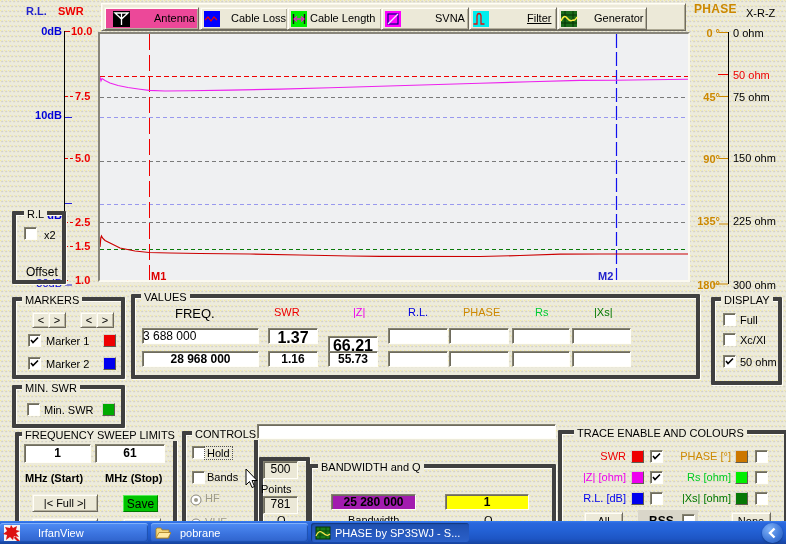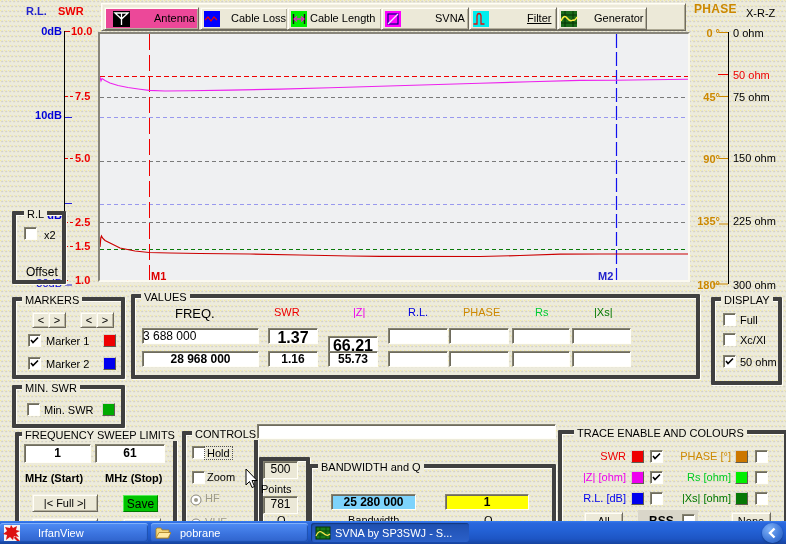--- a/index.html
+++ b/index.html
@@ -207,42 +207,42 @@
   <div class="btn" style="left:104px;top:59px;width:33px;height:15px;background:#00c400;border-color:#55ee55 #007700 #007700 #55ee55;box-shadow:none;"><span style="position:relative;top:1px;font-size:12px;">Save</span></div>
   <div class="btn" style="left:13px;top:82px;width:64px;height:16px;"><span style="position:relative;top:2px;">&gt; Zoom &lt;</span></div>
   <div class="btn" style="left:104px;top:82px;width:36px;height:16px;"><span style="position:relative;top:2px;">Recall</span></div>
 </div>
 
 <div class="gb" style="left:182px;top:431px;width:68px;height:90px;">
   <span class="gbl">CONTROLS</span>
   <span class="cb" style="left:6px;top:11px;"></span>
   <span class="lbl" style="left:21px;top:11px;border:1px dotted #555;padding:0 2px;margin-left:-3px;">Hold</span>
   <span class="cb" style="left:6px;top:36px;"></span>
-  <span class="lbl" style="left:21px;top:36px;">Zoom</span>
+  <span class="lbl" style="left:21px;top:36px;">Bands</span>
   <span class="lbl" style="left:4px;top:59px;color:#9d9a89;"><svg width="12" height="12" style="vertical-align:-2px">
         <circle cx="6" cy="6" r="5" fill="#fff" stroke="#8a877a"></circle>
         <circle cx="6" cy="6" r="2" fill="#9d9a89"></circle>
       </svg> <span style="position:relative;top:-2px;">HF</span></span>
   <span class="lbl" style="left:4px;top:83px;color:#9d9a89;"><svg width="12" height="12" style="vertical-align:-2px">
         <circle cx="6" cy="6" r="5" fill="#fff" stroke="#8a877a"></circle>
       </svg> <span style="position:relative;top:-2px;">VHF</span></span>
 </div>
 
 <div class="sunken" style="left:257px;top:424px;width:297px;height:13px;"></div>
 
 <div class="gb" style="left:259px;top:457px;width:43px;height:64px;"></div>
 <span class="lbl" style="left:277px;top:514px;">Q</span>
 
 <div class="sunken" style="left:263px;top:461px;width:33px;height:16px;text-align:center;font-size:12px;background:#ebe8d7;">500</div>
 <span class="lbl" style="left:261px;top:483px;">Points</span>
 <div class="sunken" style="left:263px;top:496px;width:33px;height:16px;text-align:center;font-size:12px;background:#ebe8d7;">781</div>
 
 <div class="gb" style="left:308px;top:456px;width:240px;height:65px;margin-top:8px;">
   <span class="gbl">BANDWIDTH and Q</span>
-  <div class="sunken" style="left:19px;top:26px;width:83px;height:14px;text-align:center;font-weight:bold;font-size:12px;background:#7dd3fc;">25 280 000</div>
+  <div class="sunken" style="left:19px;top:26px;width:83px;height:14px;text-align:center;font-weight:bold;font-size:12px;background:#a21caf;">25 280 000</div>
   <div class="sunken" style="left:133px;top:26px;width:82px;height:14px;text-align:center;font-weight:bold;font-size:12px;background:#ffff00;">1</div>
   <span class="lbl" style="left:36px;top:46px;">Bandwidth</span>
   <span class="lbl" style="left:172px;top:46px;">Q</span>
 </div>
 
 <div class="gb" style="left:558px;top:430px;width:222px;height:91px;">
   <span class="gbl" style="left:12px;">TRACE ENABLE AND COLOURS</span>
   <span class="lbl" style="left:0;width:64px;text-align:right;top:16px;color:#ee0000;">SWR</span>
   <span class="sw" style="left:69px;top:16px;background:#ee0000;"></span>
   <span class="cb" style="left:88px;top:16px;"><svg width="11" height="11">
@@ -291,20 +291,20 @@
       <path d="M1 13 L4 7.5 L16 7.5 L13 13 Z" fill="#ffe9a2" stroke="#a87d1e" stroke-width="0.8"></path>
     </svg>
     <span style="position:absolute;left:29px;top:4px;">pobrane</span>
   </div>
   <div class="abs" style="left:311px;top:2px;width:158px;height:19px;border-radius:3px;background:linear-gradient(#1e4fae,#2558bd 50%,#2a60c8);box-shadow:inset 1px 1px 1px #13377c;color:#fff;">
     <svg width="16" height="16" style="position:absolute;left:4px;top:2px;">
       <rect x="1" y="2" width="14" height="12" fill="#1a7a1a" stroke="#063306"></rect>
       <path d="M5 2 L5 14 M11 2 L11 14 M1 6 L15 6 M1 10 L15 10" stroke="#0a4a0a" stroke-width="1"></path>
       <path d="M1 11 Q4 4 8 8 T15 9" stroke="#ffe84d" stroke-width="1.2" fill="none"></path>
     </svg>
-    <span style="position:absolute;left:24px;top:4px;">SVNA by SP3SWJ -  S...</span>
+    <span style="position:absolute;left:24px;top:4px;">PHASE by SP3SWJ -  S...</span>
   </div>
   <div class="abs" style="left:762px;top:2px;width:21px;height:20px;border-radius:50%;background:radial-gradient(circle at 35% 30%,#7fb2f8,#3e77d8 60%,#2458b4);box-shadow:0 1px 2px #123a80;">
     <svg width="21" height="20" style="position:absolute;left:0;top:0;">
         <path d="M12.5 5.5 L8 10 L12.5 14.5" stroke="#fff" stroke-width="2.4" fill="none"></path>
       </svg>
   </div>
 </div>
 
 </body></html>

